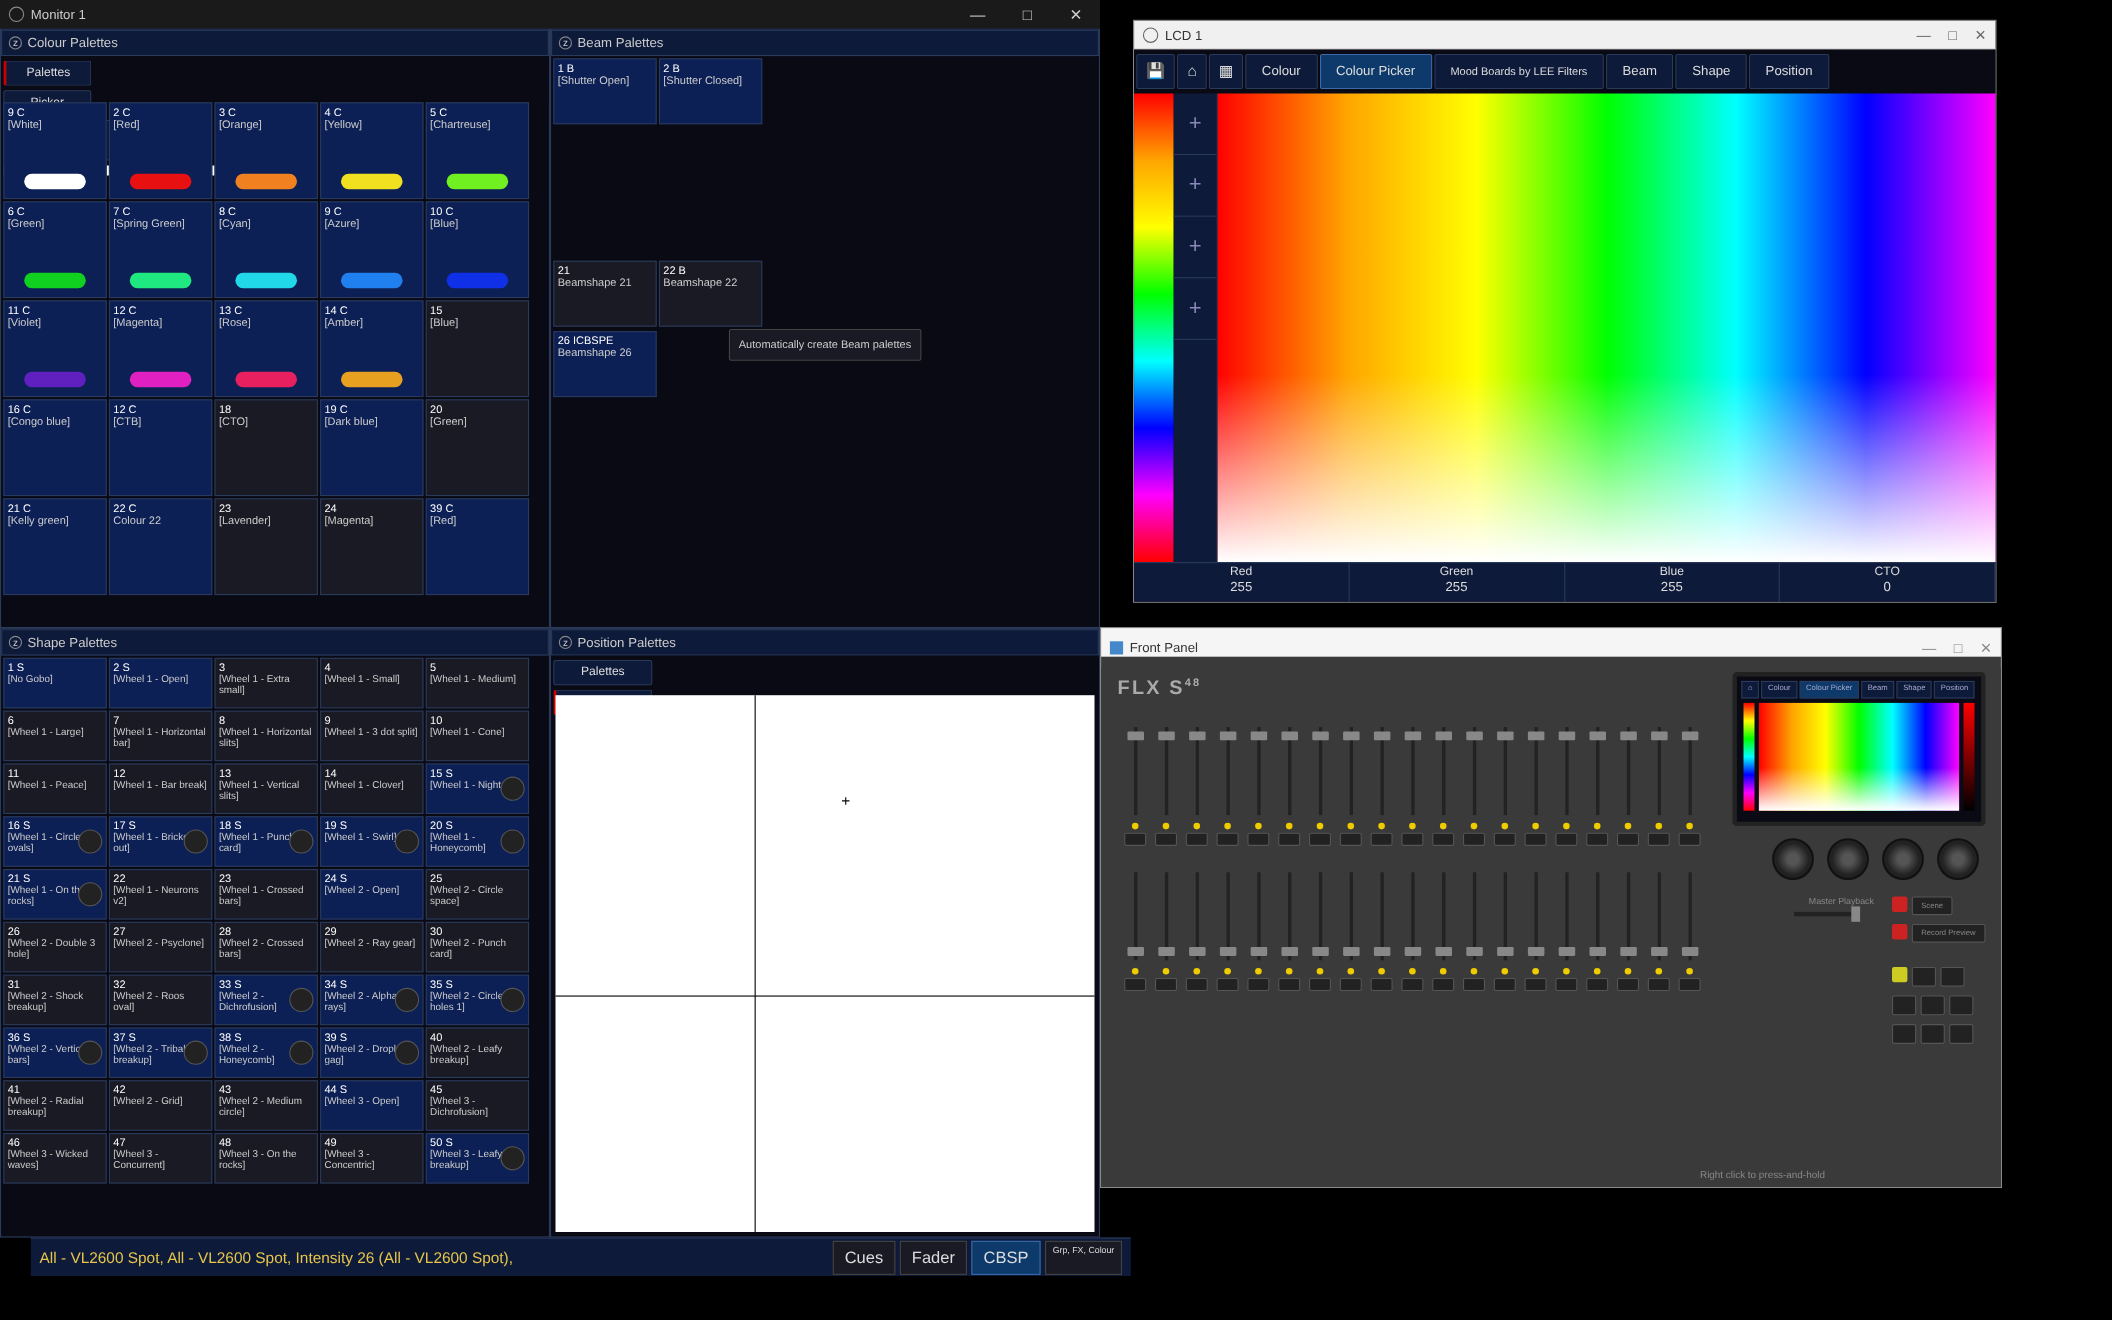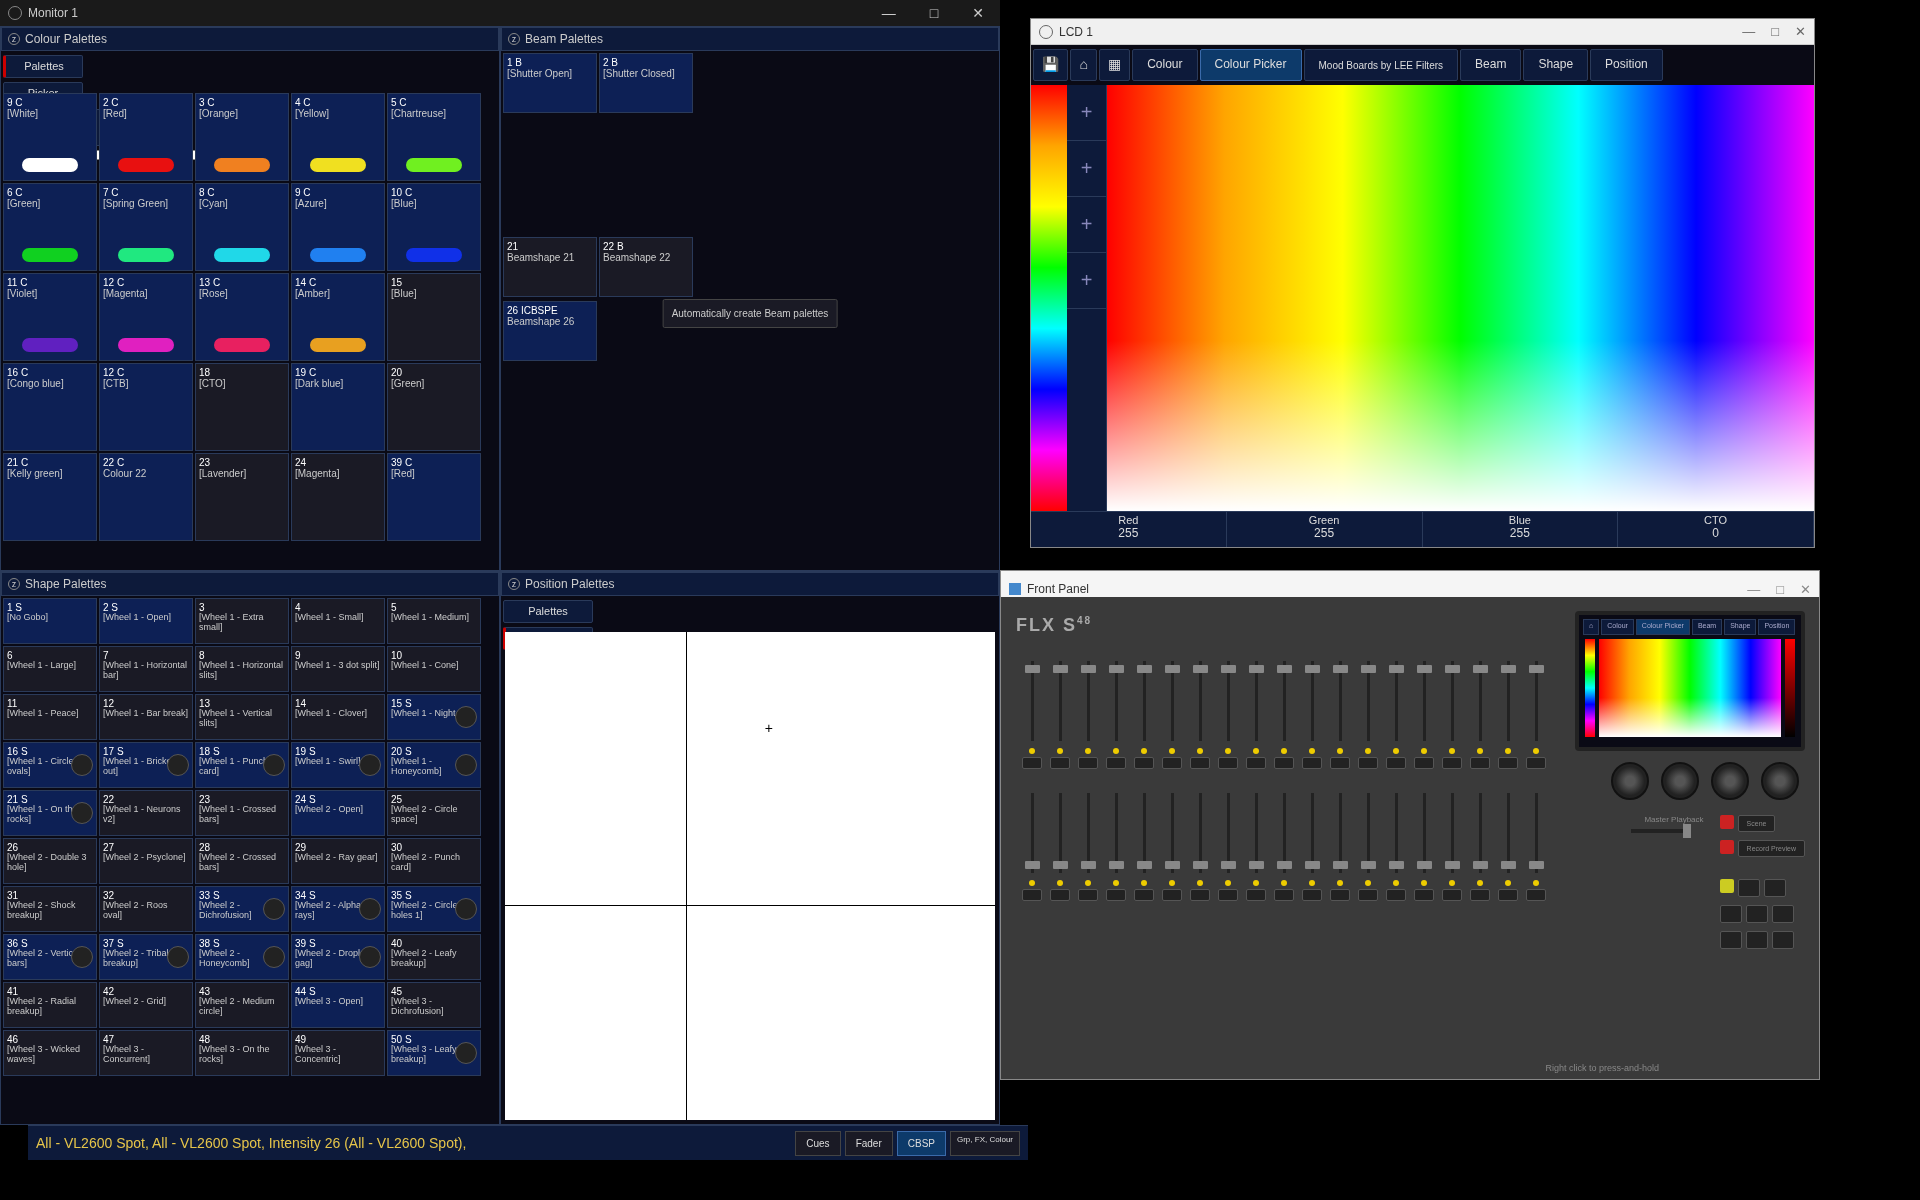--- a/index.html
+++ b/index.html
@@ -43,21 +43,21 @@
 
 .pantilt-grid { position: absolute; top: 60px; left: 4px; right: 4px; bottom: 4px; background: #fff; }
 .pantilt-grid::before { content: ''; position: absolute; left: 37%; top: 0; bottom: 0; width: 1px; background: #000; }
 .pantilt-grid::after { content: ''; position: absolute; top: 56%; left: 0; right: 0; height: 1px; background: #000; }
 .pantilt-cross { position: absolute; left: 53%; top: 18%; color: #000; font-size: 14px; }
 
 
 .statusbar { position: absolute; left: 0; top: 1125px; width: 1000px; height: 35px; background: #0d1a3a; display: flex; align-items: center; padding: 0 8px; border-top: 1px solid #2a3a5a; margin-left: 28px; }
 .statusbar .status-text { color: #e6c54a; font-size: 14px; }
 .statusbar .right-btns { margin-left: auto; display: flex; gap: 4px; }
-.statusbar .btn { background: #1a1a25; border: 1px solid #444; color: #ddd; font-size: 10px; padding: 6px 10px; cursor: pointer; }
+.statusbar .btn { background: #1a1a25; border: 1px solid #444; color: #ddd; font-size: 15px; padding: 6px 10px; cursor: pointer; }
 .statusbar .btn.active { background: #0d3a6a; border-color: #3a6aaa; }
 .statusbar .btn.split { font-size: 8px; line-height: 1; text-align: right; padding: 4px 6px; }
 
 
 .lcd1 { position: absolute; left: 1030px; top: 18px; width: 785px; height: 530px; background: #0a0a15; border: 1px solid #888; }
 .lcd1-titlebar { height: 26px; background: #f0f0f0; display: flex; align-items: center; padding: 0 8px; color: #333; font-size: 12px; border-bottom: 1px solid #ccc; }
 .lcd1-titlebar .icon2 { width: 14px; height: 14px; border: 1px solid #666; border-radius: 50%; margin-right: 6px; }
 .lcd1-titlebar .wincontrols { margin-left: auto; display: flex; gap: 16px; color: #666; font-size: 13px; }
 
 .lcd1-toolbar { height: 40px; background: #0a0a15; display: flex; gap: 2px; padding: 4px 2px; }

